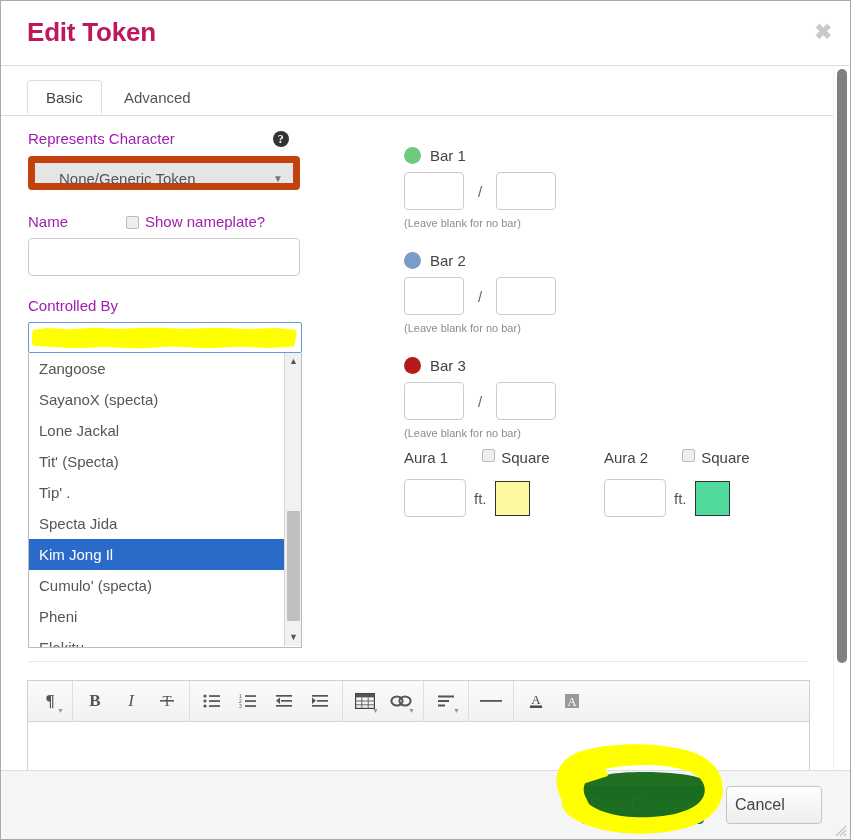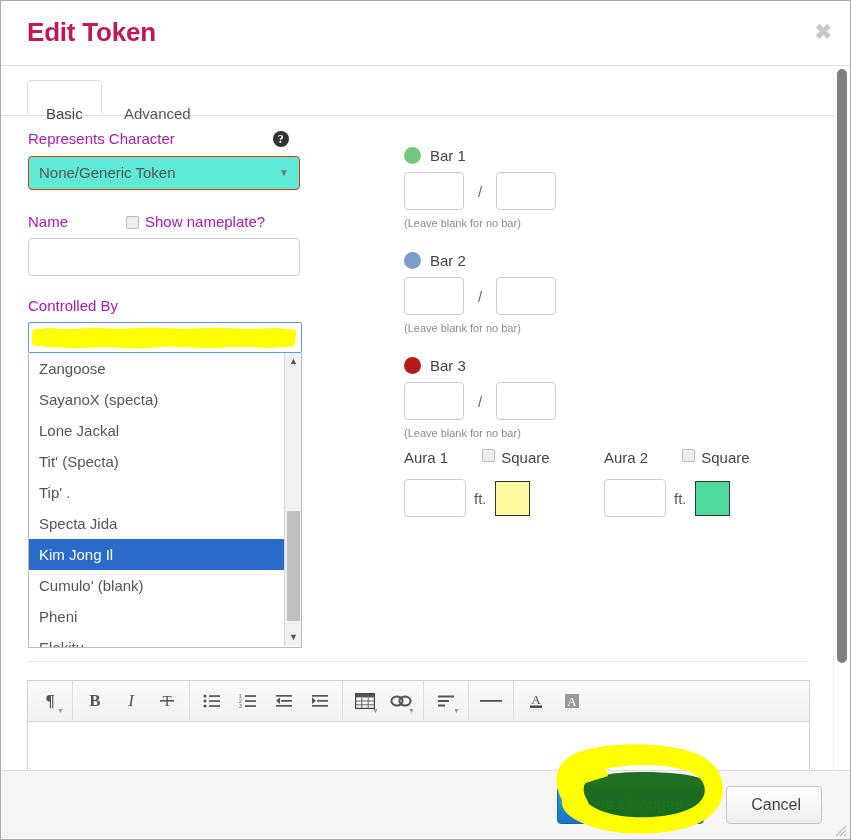--- a/index.html
+++ b/index.html
@@ -94,21 +94,21 @@
     top: 14px;
     width: 833px;
     height: 35px;
     border-bottom: 1px solid #dddddd;
   }
   .tab {
     position: absolute;
     top: 0;
     height: 34px;
     line-height: 34px;
-    padding: 16px 18px;
+    padding: 0 18px;
     font-size: 15px;
     color: #555555;
     box-sizing: border-box;
     cursor: pointer;
   }
   .tab.active {
     left: 26px;
     background: #ffffff;
     border: 1px solid #dddddd;
     border-bottom: 1px solid #ffffff;
@@ -151,27 +151,27 @@
     margin-left: 98px;
     cursor: pointer;
     font-family: "Liberation Serif", serif;
   }
   .select-box {
     position: relative;
     margin-top: 6px;
     width: 272px;
     height: 34px;
     box-sizing: border-box;
-    border: 1px solid #c2410c;
+    border: 7px solid #c2410c;
     border-radius: 4px;
-    background: #5eead4;
+    background: #e5e5e5;
     font-size: 15px;
     color: #555555;
     line-height: 32px;
-    padding-left: 10px;
+    padding-left: 24px;
     cursor: pointer;
   }
   .select-caret {
     position: absolute;
     right: 10px;
     top: 0;
     font-size: 10px;
     color: #777777;
   }
   .text-input {
@@ -458,23 +458,23 @@
   }
   .btn {
     position: absolute;
     top: 15px;
     height: 38px;
     box-sizing: border-box;
     border-radius: 4px;
     font-family: "Liberation Sans", sans-serif;
     font-size: 16px;
     cursor: pointer;
-    padding: 0 20px;
+    padding: 0 8px;
     line-height: 36px;
-    text-align: right;
+    text-align: left;
   }
   .btn-save {
     right: 146px;
     background: linear-gradient(#2f9fe0, #1a72c6);
     border: 1px solid #1862a8;
     color: #ffffff;
     z-index: 3;
   }
   .btn-cancel {
     right: 28px;
@@ -547,21 +547,21 @@
         </div>
 
         <div class="combo-list">
           <div class="combo-option">Zangoose</div>
           <div class="combo-option">SayanoX (specta)</div>
           <div class="combo-option">Lone Jackal</div>
           <div class="combo-option">Tit' (Specta)</div>
           <div class="combo-option">Tip' .</div>
           <div class="combo-option">Specta Jida</div>
           <div class="combo-option selected">Kim Jong Il</div>
-          <div class="combo-option">Cumulo' (blank)</div>
+          <div class="combo-option">Cumulo' (specta)</div>
           <div class="combo-option">Pheni</div>
           <div class="combo-option">Elekitu .</div>
 
           <div class="combo-sb">
             <div class="arrow up">▲</div>
             <div class="thumb"></div>
             <div class="arrow down">▼</div>
           </div>
         </div>
       </div>

